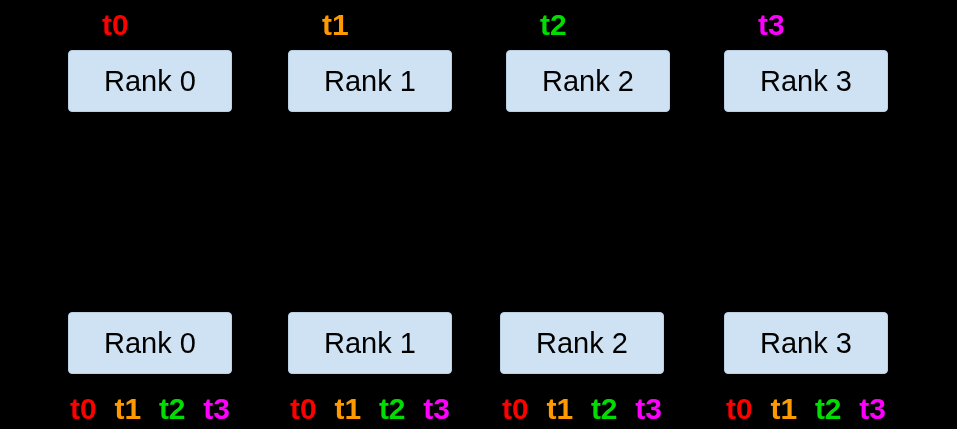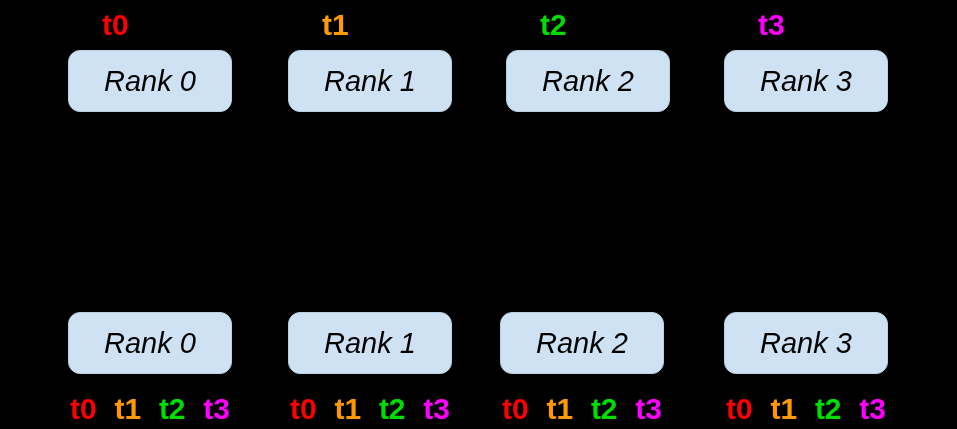--- a/index.html
+++ b/index.html
@@ -33,25 +33,24 @@
     font-size: 30px;
     font-weight: bold;
     line-height: 34px;
   }
   .rank-box {
     width: 164px;
     height: 62px;
     box-sizing: border-box;
     background: #cfe2f3;
     border: 1px solid #b9d0e3;
-    border-radius: 12px;
+    border-radius: 4px;
     display: flex;
     align-items: center;
     justify-content: center;
-    font-style: italic;
   }
   .rank-box span {
     font-size: 29px;
     color: #000000;
     white-space: nowrap;
   }
   .bottom-tensor-row {
     display: flex;
     justify-content: space-between;
     padding: 0 2px;

